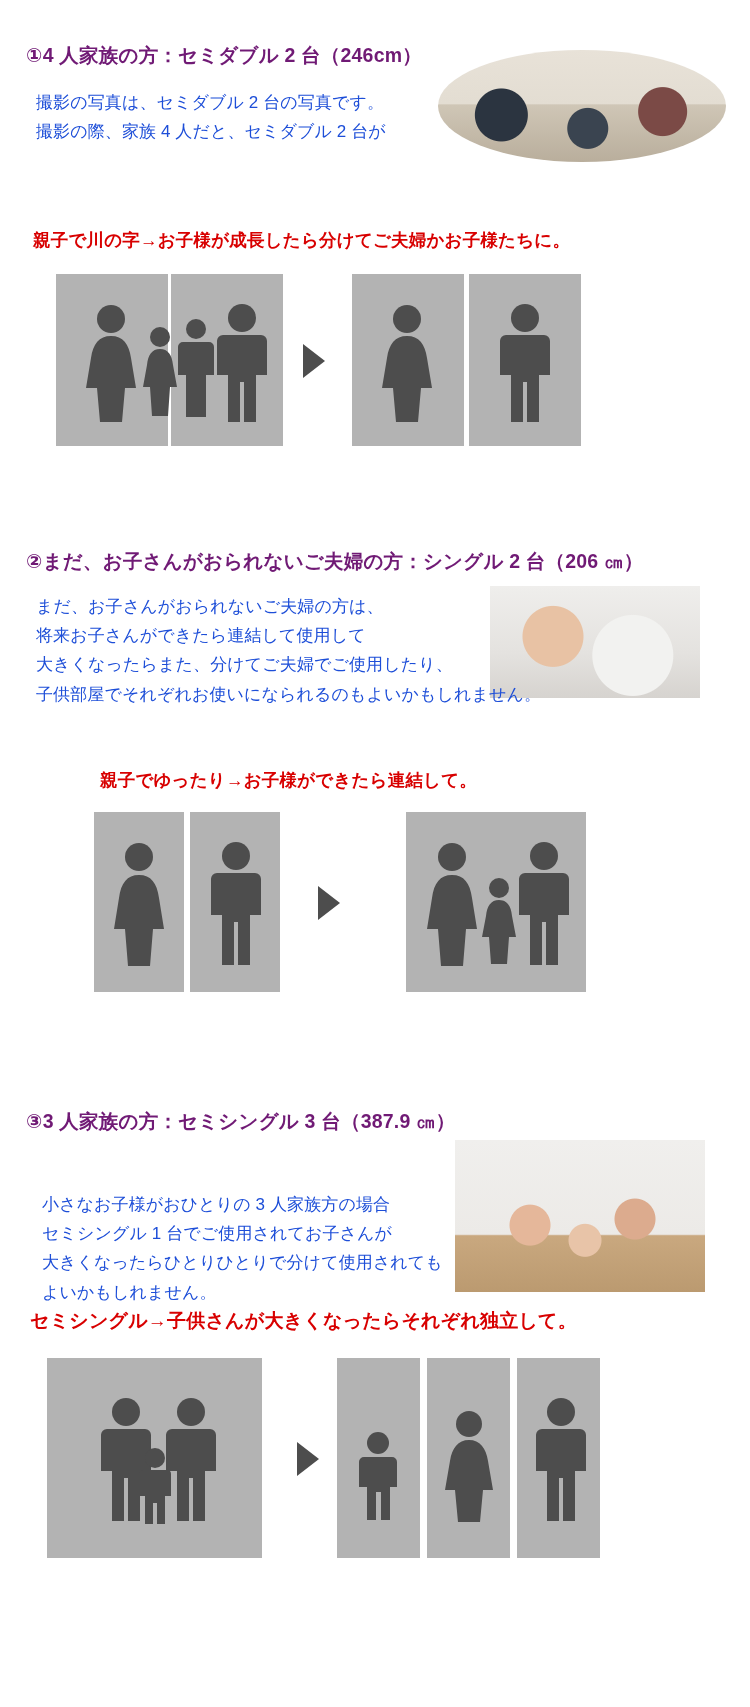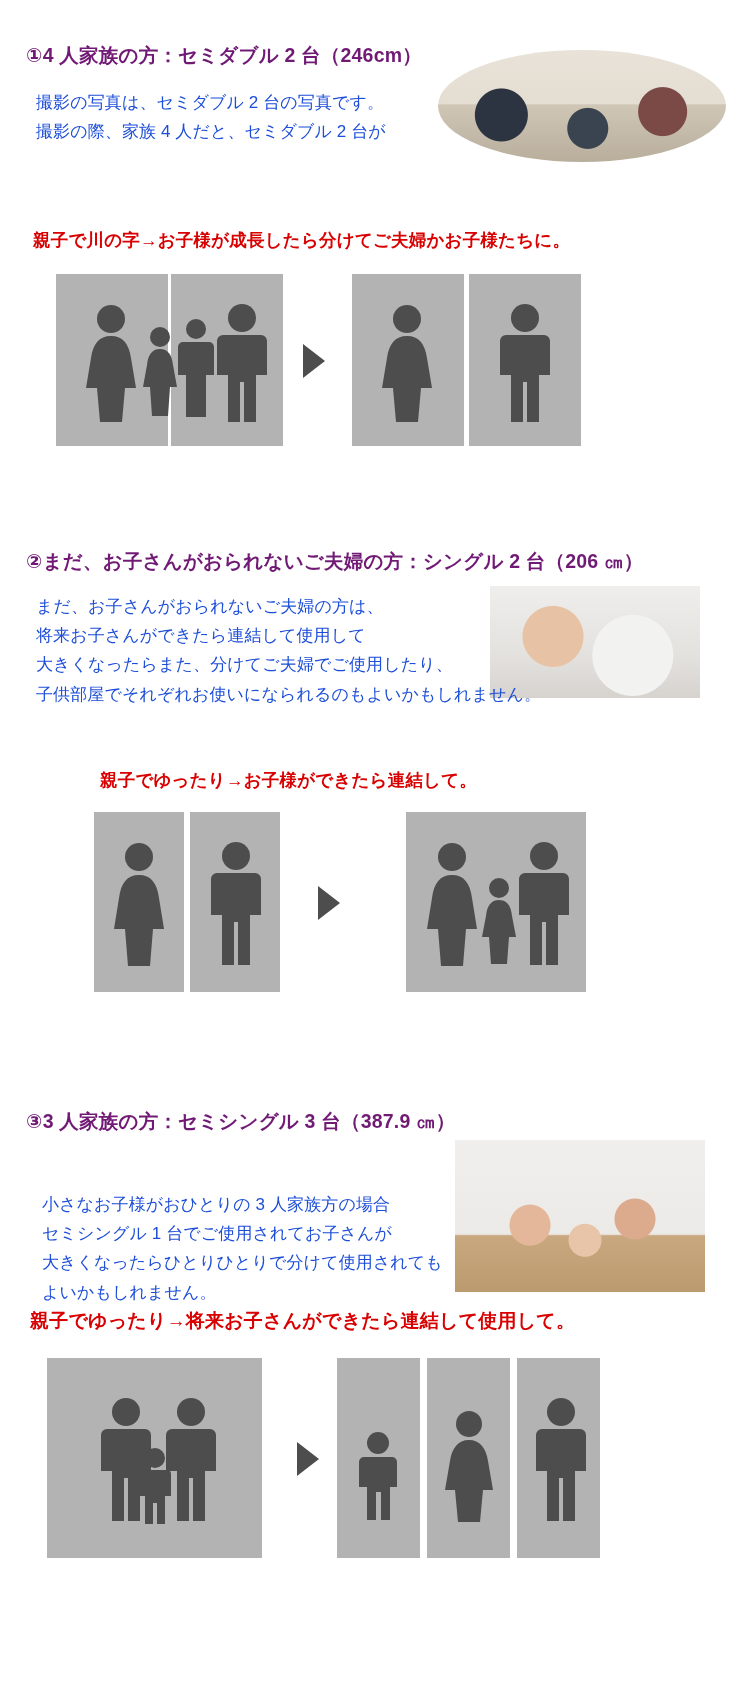--- a/index.html
+++ b/index.html
@@ -213,21 +213,21 @@
 
   <div class="photo ph3" style="left:455px;top:60px;width:250px;height:152px;"></div>
 
   <div class="body-text" style="position:absolute;left:42px;top:70px;width:420px;margin-top:40px;">
     <div>小さなお子様がおひとりの 3 人家族方の場合</div>
     <div>セミシングル 1 台でご使用されてお子さんが</div>
     <div>大きくなったらひとりひとりで分けて使用されても</div>
     <div>よいかもしれません。</div>
   </div>
 
-  <div class="red-caption" style="position:absolute;left:30px;top:228px;font-size:19px;">親子でゆったり→将来お子さんができたら連結して使用して。</div>
+  <div class="red-caption" style="position:absolute;left:30px;top:228px;font-size:19px;">セミシングル→子供さんが大きくなったらそれぞれ独立して。</div>
 
   <div>
     <div class="panel" style="left:47px;top:278px;width:215px;height:200px;"></div>
 
     <div class="fig" style="left:98px;top:318px;">
       <svg width="56" height="124" viewBox="0 0 56 124">
         <circle cx="28" cy="14" r="14" fill="#4d4d4d"></circle>
         <path d="M9 31h38a6 6 0 0 1 6 6v36H42v50H30V80h-4v43H14V73H3V37a6 6 0 0 1 6-6z" fill="#4d4d4d"></path>
       </svg>
     </div>

